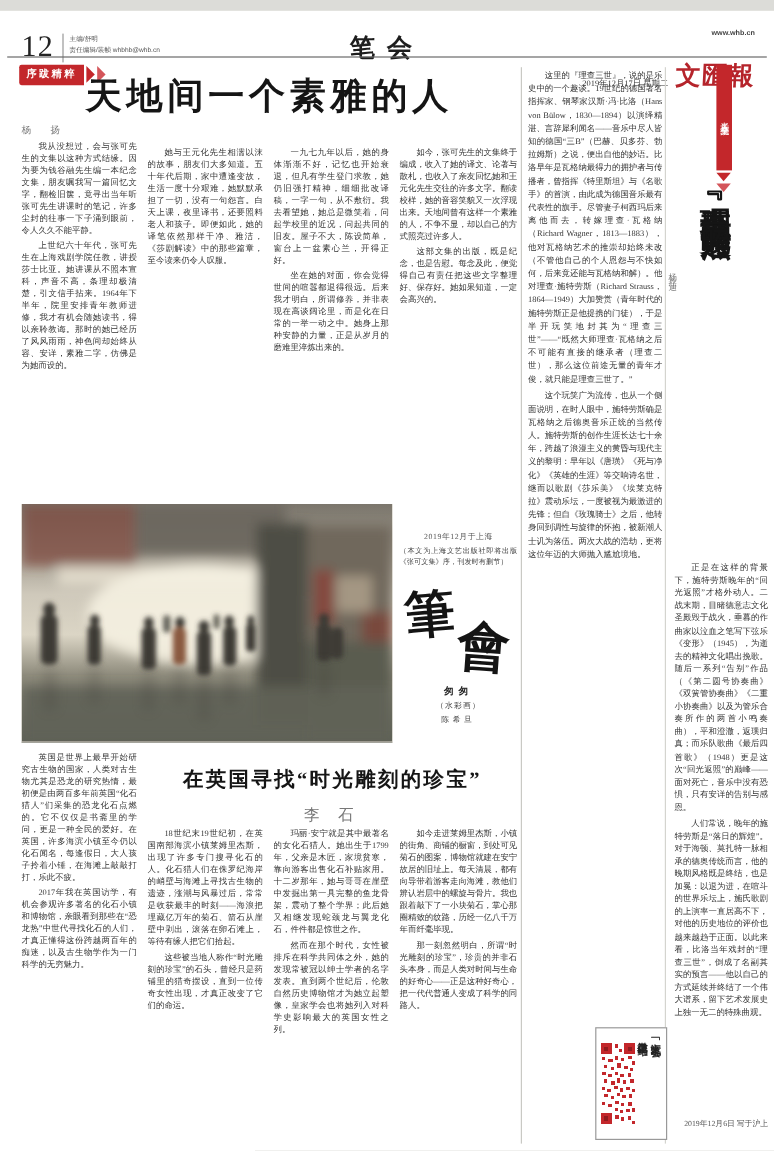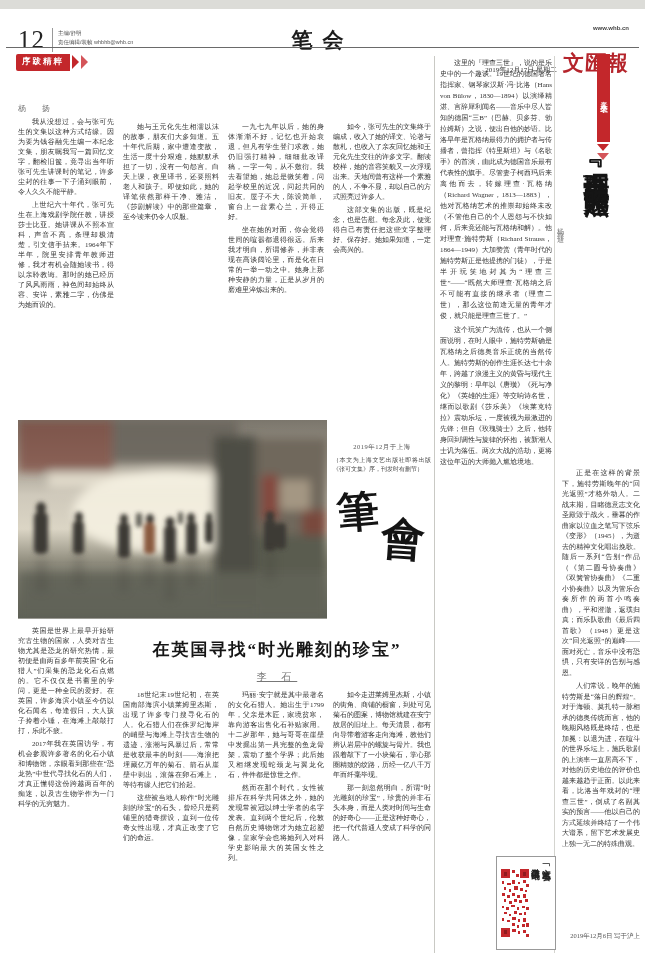--- a/index.html
+++ b/index.html
@@ -60,21 +60,21 @@
   .art-caption{position:absolute;left:333px;top:570px;width:98px;text-align:center;}
   .cap-title{font-size:8px;font-weight:700;letter-spacing:4px;color:#222;}
   .cap-medium{font-size:6.5px;color:#444;margin-top:3px;letter-spacing:1px;}
   .cap-artist{font-size:6.5px;color:#444;margin-top:3px;letter-spacing:3px;}
 
   
   .bc0{left:18px;top:626px;height:327px;}
   .bottom-title{position:absolute;left:123px;top:638px;width:308px;text-align:center;
                 font-size:17px;font-weight:700;letter-spacing:2px;color:#151515;}
   .bottom-author{position:absolute;left:123px;top:670px;width:308px;text-align:center;
-                 font-size:10px;color:#777;letter-spacing:6px;text-decoration:underline;}
+                 font-size:13px;color:#777;letter-spacing:6px;}
   .bc1{left:123px;top:690px;height:263px;}
   .bc2{left:228px;top:690px;height:263px;}
   .bc3{left:333px;top:690px;height:263px;width:98px;}
 
   
   .vrule1{position:absolute;left:434px;top:56px;height:897px;border-left:1px solid #c9c9c4;}
   .vrule2{position:absolute;left:554px;top:56px;height:897px;border-left:1px solid #d4d4cf;}
   .rcolA{position:absolute;left:440px;top:58px;width:112px;height:794px;font-size:7px;
          line-height:11px;text-align:justify;overflow:hidden;color:#333;}
   .rcolA p{margin:0 0 3px;text-indent:2em;}
@@ -127,20 +127,21 @@
     </div>
   </div>
   <div class="header-rule"></div>
 
   <div class="tag-wrap">
     <span class="tag">序跋精粹</span>
     <span class="chev"></span>
     <span class="chev c2"></span>
   </div>
 
+  <div class="main-title">天地间一个素雅的人</div>
   <div class="main-author">杨 扬</div>
   <div class="col mc0">
       <p>我从没想过，会与张可先生的文集以这种方式结缘。因为要为钱谷融先生编一本纪念文集，朋友嘱我写一篇回忆文字，翻检旧箧，竟寻出当年听张可先生讲课时的笔记，许多尘封的往事一下子涌到眼前，令人久久不能平静。</p>
       <p>上世纪六十年代，张可先生在上海戏剧学院任教，讲授莎士比亚。她讲课从不照本宣科，声音不高，条理却极清楚，引文信手拈来。1964年下半年，院里安排青年教师进修，我才有机会随她读书，得以亲聆教诲。那时的她已经历了风风雨雨，神色间却始终从容、安详，素雅二字，仿佛是为她而设的。</p>
     </div>
   <div class="col mc1">
       <p>她与王元化先生相濡以沫的故事，朋友们大多知道。五十年代后期，家中遭逢变故，生活一度十分艰难，她默默承担了一切，没有一句怨言。白天上课，夜里译书，还要照料老人和孩子。即便如此，她的译笔依然那样干净、雅洁，《莎剧解读》中的那些篇章，至今读来仍令人叹服。</p>
     </div>
   <div class="col mc2">
       <p>一九七九年以后，她的身体渐渐不好，记忆也开始衰退，但凡有学生登门求教，她仍旧强打精神，细细批改译稿，一字一句，从不敷衍。我去看望她，她总是微笑着，问起学校里的近况，问起共同的旧友。屋子不大，陈设简单，窗台上一盆素心兰，开得正好。</p>
@@ -215,20 +216,25 @@
           <rect x="169" y="137" width="9" height="30"></rect>
         <rect x="247" y="132" width="10" height="28"></rect>
       </g>
     </svg>
   </div>
 
   <div class="logo-box">
     <span class="logo-ch c1">筆</span>
     <span class="logo-ch c2">會</span>
   </div>
+  <div class="art-caption">
+    <div class="cap-title">匆匆</div>
+    <div class="cap-medium">（水彩画）</div>
+    <div class="cap-artist">陈希旦</div>
+  </div>
 
   <div class="col bc0">
       <p>英国是世界上最早开始研究古生物的国家，人类对古生物尤其是恐龙的研究热情，最初便是由两百多年前英国“化石猎人”们采集的恐龙化石点燃的。它不仅仅是书斋里的学问，更是一种全民的爱好。在英国，许多海滨小镇至今仍以化石闻名，每逢假日，大人孩子拎着小锤，在海滩上敲敲打打，乐此不疲。</p>
       <p>2017年我在英国访学，有机会参观许多著名的化石小镇和博物馆，亲眼看到那些在“恐龙热”中世代寻找化石的人们，才真正懂得这份跨越两百年的痴迷，以及古生物学作为一门科学的无穷魅力。</p>
     </div>
   <div class="bottom-title">在英国寻找“时光雕刻的珍宝”</div>
   <div class="bottom-author">李 石</div>
   <div class="col bc1">
       <p>18世纪末19世纪初，在英国南部海滨小镇莱姆里杰斯，出现了许多专门搜寻化石的人。化石猎人们在侏罗纪海岸的峭壁与海滩上寻找古生物的遗迹，涨潮与风暴过后，常常是收获最丰的时刻——海浪把埋藏亿万年的菊石、箭石从崖壁中剥出，滚落在卵石滩上，等待有缘人把它们拾起。</p>
       <p>这些被当地人称作“时光雕刻的珍宝”的石头，曾经只是药铺里的猎奇摆设，直到一位传奇女性出现，才真正改变了它们的命运。</p>

